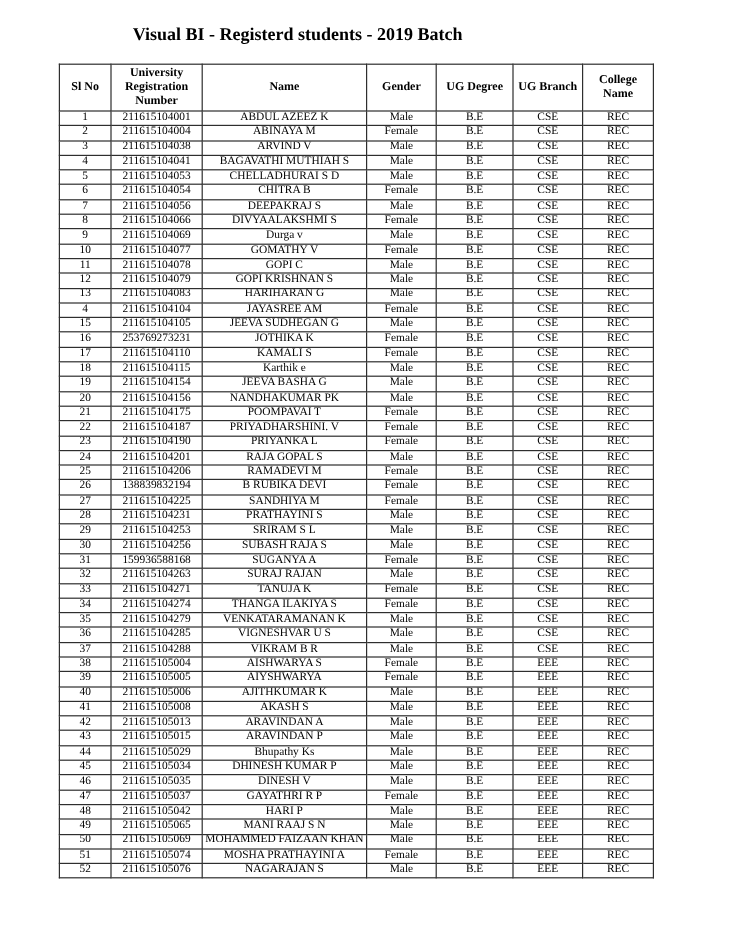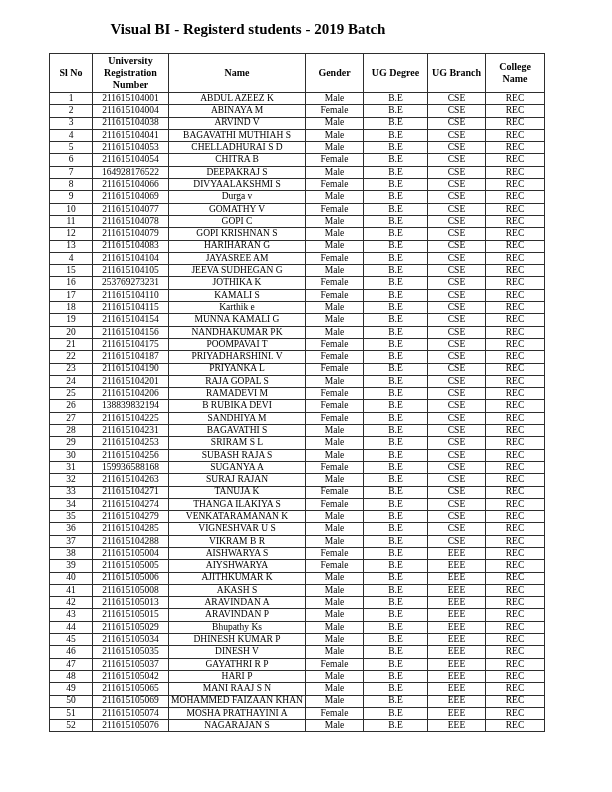--- a/index.html
+++ b/index.html
@@ -144,21 +144,21 @@
           <td>6</td>
           <td>211615104054</td>
           <td>CHITRA B</td>
           <td>Female</td>
           <td>B.E</td>
           <td>CSE</td>
           <td>REC</td>
         </tr>
         <tr>
           <td>7</td>
-          <td>164928176522</td>
+          <td>211615104056</td>
           <td>DEEPAKRAJ S</td>
           <td>Male</td>
           <td>B.E</td>
           <td>CSE</td>
           <td>REC</td>
         </tr>
         <tr>
           <td>8</td>
           <td>211615104066</td>
           <td>DIVYAALAKSHMI S</td>
@@ -253,21 +253,21 @@
           <td>211615104115</td>
           <td>Karthik e</td>
           <td>Male</td>
           <td>B.E</td>
           <td>CSE</td>
           <td>REC</td>
         </tr>
         <tr>
           <td>19</td>
           <td>211615104154</td>
-          <td>MUNNA KAMALI G</td>
+          <td>JEEVA BASHA G</td>
           <td>Male</td>
           <td>B.E</td>
           <td>CSE</td>
           <td>REC</td>
         </tr>
         <tr>
           <td>20</td>
           <td>211615104156</td>
           <td>NANDHAKUMAR PK</td>
           <td>Male</td>
@@ -334,21 +334,21 @@
           <td>211615104225</td>
           <td>SANDHIYA M</td>
           <td>Female</td>
           <td>B.E</td>
           <td>CSE</td>
           <td>REC</td>
         </tr>
         <tr>
           <td>28</td>
           <td>211615104231</td>
-          <td>BAGAVATHI S</td>
+          <td>PRATHAYINI S</td>
           <td>Male</td>
           <td>B.E</td>
           <td>CSE</td>
           <td>REC</td>
         </tr>
         <tr>
           <td>29</td>
           <td>211615104253</td>
           <td>SRIRAM S L</td>
           <td>Male</td>

